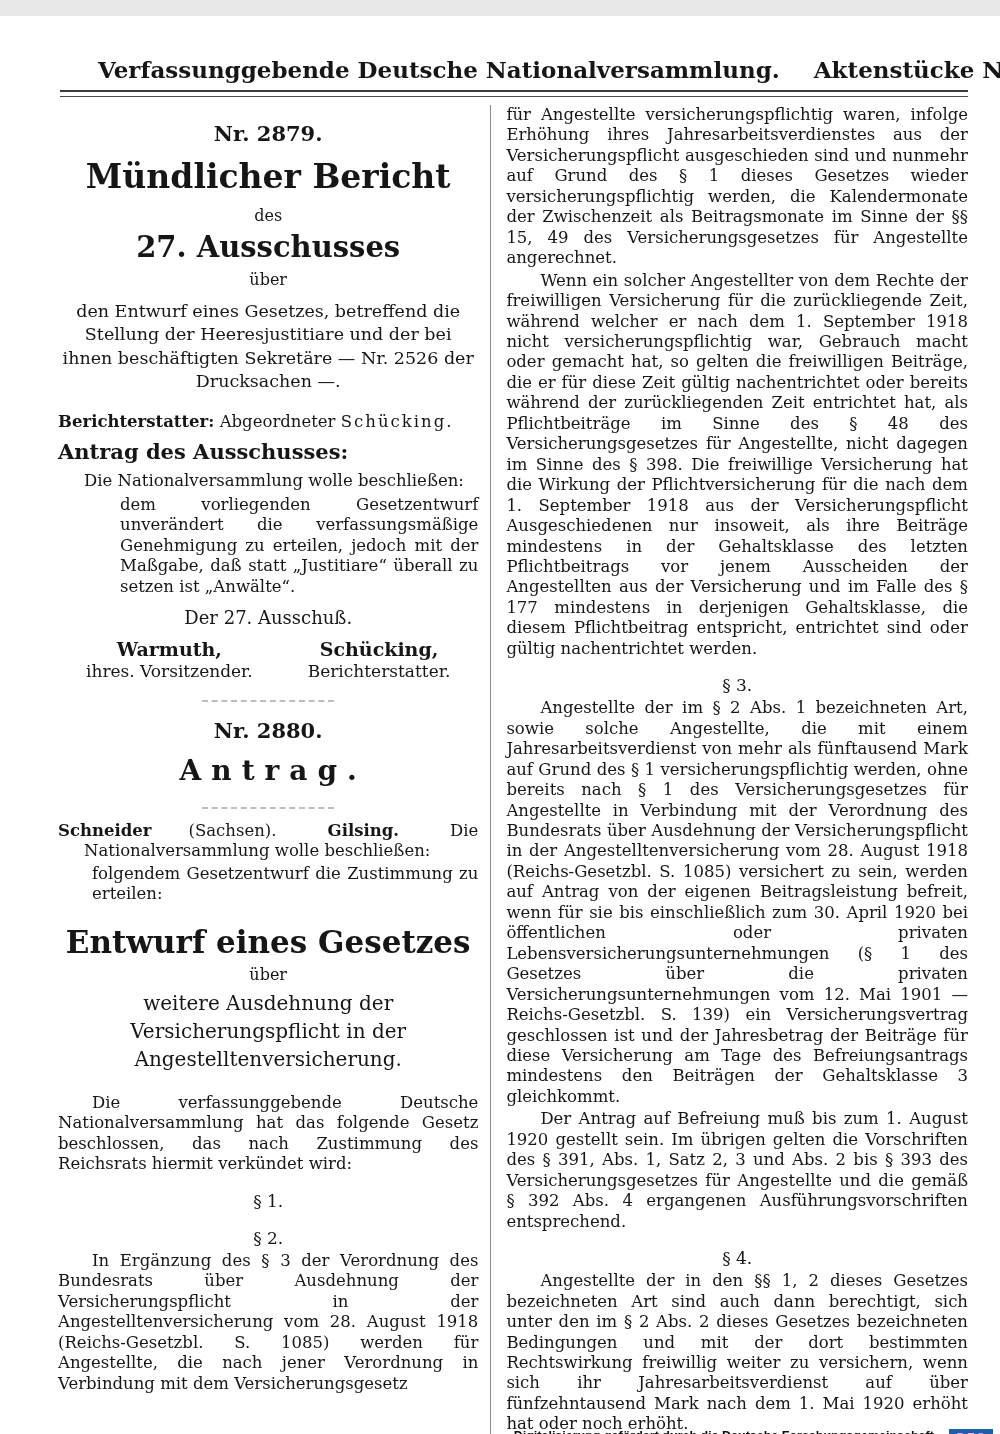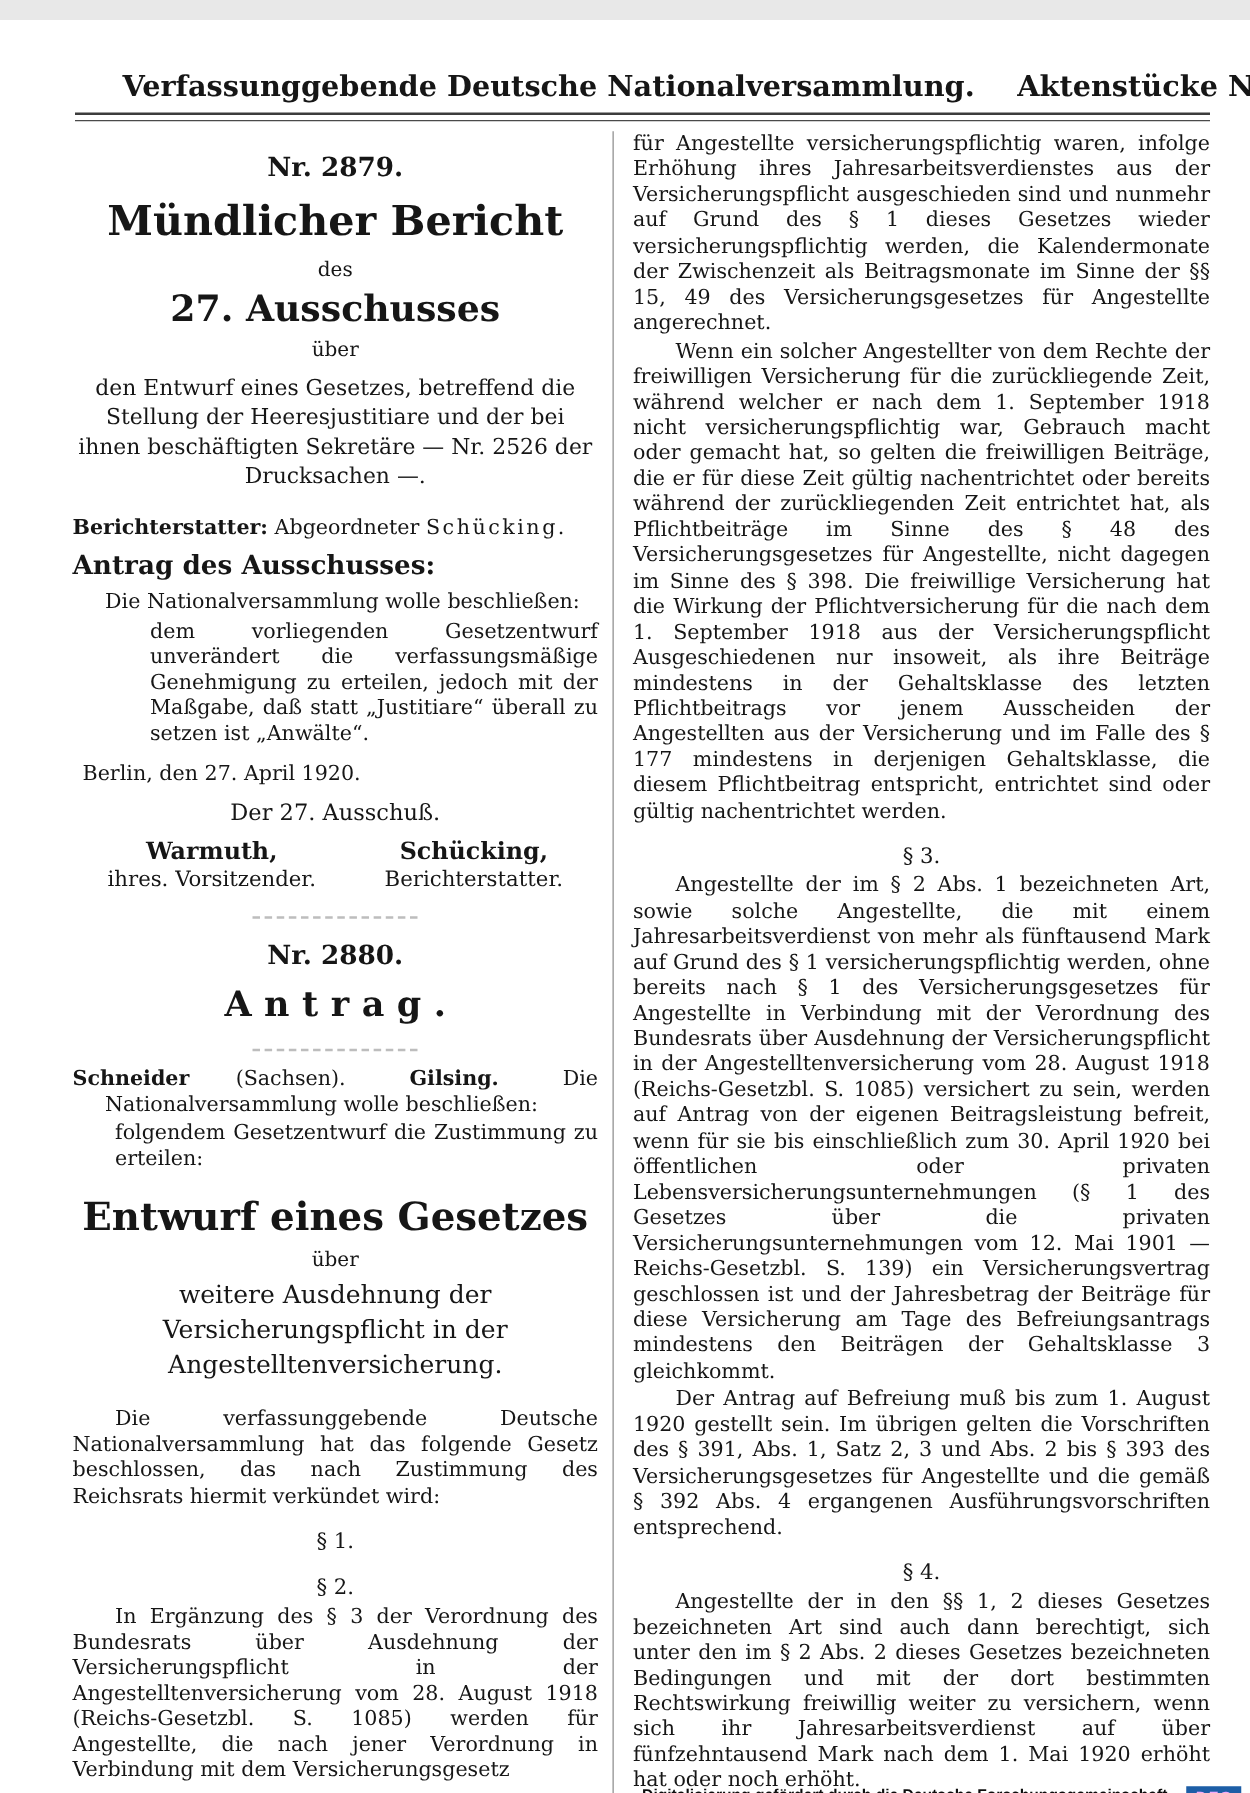--- a/index.html
+++ b/index.html
@@ -88,21 +88,20 @@
       <div class="subject">den Entwurf eines Gesetzes, betreffend die Stellung der Heeresjustitiare und der bei ihnen beschäftigten Sekretäre — Nr. 2526 der Drucksachen —.</div>
 
       <p class="para label-line">
         <span class="bold">Berichterstatter:</span>
         <span>Abgeordneter</span>
         <span class="spaced">Schücking.</span>
       </p>
       <p class="para noindent antrag-head">Antrag des Ausschusses:</p>
       <p class="para intro-indent">Die Nationalversammlung wolle beschließen:</p>
       <p class="para block-indent">dem vorliegenden Gesetzentwurf unverändert die verfassungsmäßige Genehmigung zu erteilen, jedoch mit der Maßgabe, daß statt „Justitiare“ überall zu setzen ist „Anwälte“.</p>
-      <p class="para place-date">Berlin, den 27. April 1920.</p>
       <div class="committee-line">Der 27. Ausschuß.</div>
 
       <div class="sig-row">
         <div class="sig">
           <div class="sig-name">Warmuth,</div>
           <div class="sig-role">ihres. Vorsitzender.</div>
         </div>
         <div class="sig">
           <div class="sig-name">Schücking,</div>
           <div class="sig-role">Berichterstatter.</div>

